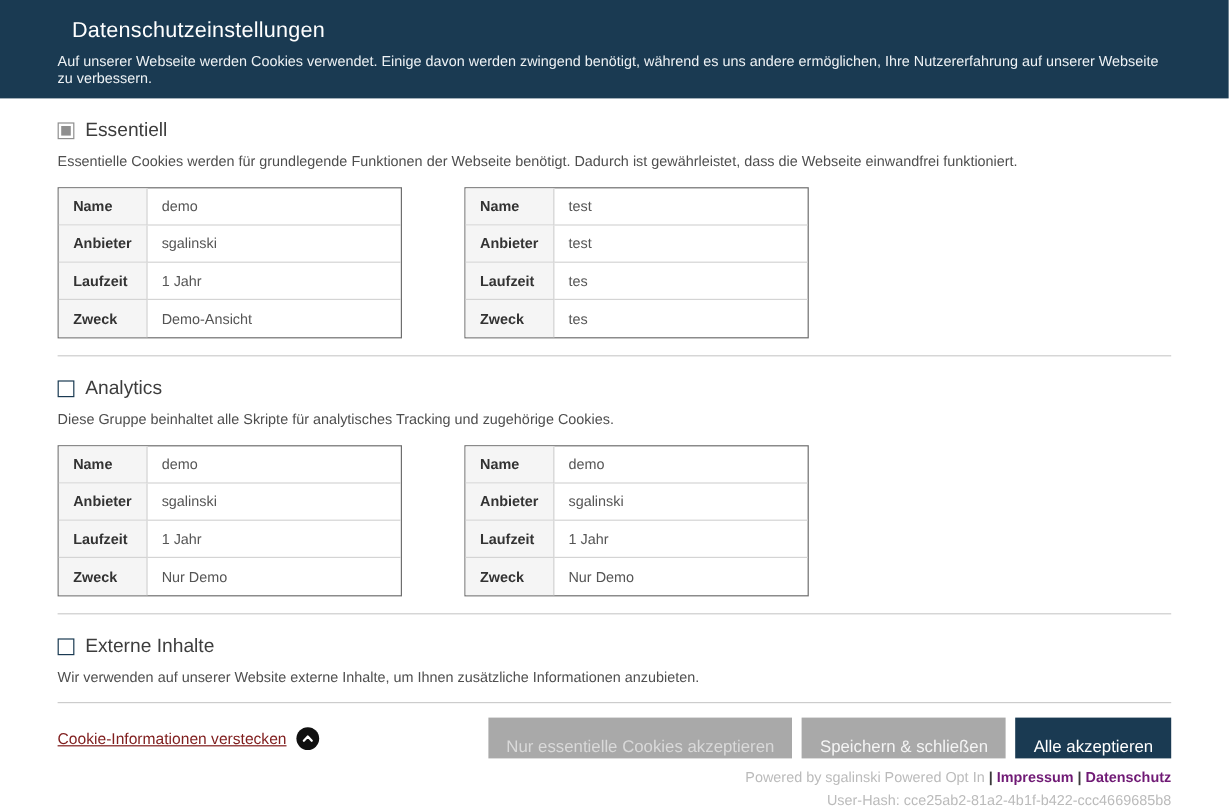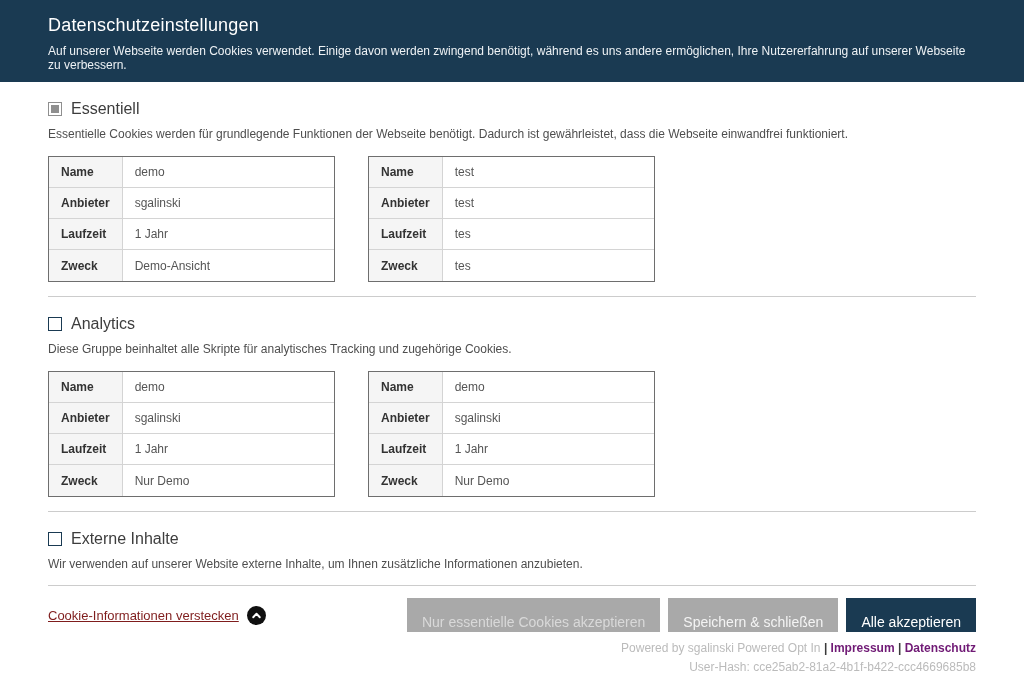--- a/index.html
+++ b/index.html
@@ -11,21 +11,21 @@
     color: #404040;
   }
   
   .banner {
     background: #1a3a52;
     height: 82px;
     padding: 15px 48px 0 48px;
   }
   .banner-title {
     color: #ffffff; font-size: 18px; font-weight: 400;
-    margin: 0 0 8px 0; letter-spacing: 0.2px;
+    margin: 0 0 8px 12px; letter-spacing: 0.2px;
   }
   .banner-sub {
     color: #eef2f5; font-size: 12px; margin: 0; font-weight: 400;
   }
   
   .main { padding: 0 48px; }
   .section-head {
     display: flex; align-items: center; gap: 9px; margin-top: 18px;
   }
   .section-label { font-size: 16px; color: #3d3d3d; text-align: right; }
@@ -33,21 +33,21 @@
     width: 14px; height: 14px; background: #ffffff;
     border: 1px solid #1a3a52; position: relative; flex: 0 0 auto;
   }
   .checkbox.disabled { border-color: #8f8f8f; }
   .checkbox .fill {
     position: absolute; left: 2px; top: 2px; right: 2px; bottom: 2px;
     background: #8f8f8f; display: none;
   }
   .checkbox.checked .fill { display: block; }
   .section-desc { font-size: 12px; color: #4e4e4e; margin: 9px 0 0 0; }
-  .tables { display: flex; gap: 33px; margin-top: 15px; }
+  .tables { display: flex; gap: 52px; margin-top: 15px; }
   table.cookie-table {
     border-collapse: separate; border-spacing: 0;
     width: 287px; border: 1px solid #6e6e6e; font-size: 12px;
     background: #fff;
   }
   .cookie-table th, .cookie-table td {
     height: 31px; padding: 0 12px; text-align: left; vertical-align: middle;
     border-bottom: 1px solid #d4d4d4;
   }
   .cookie-table tr:last-child th, .cookie-table tr:last-child td { border-bottom: none; }

